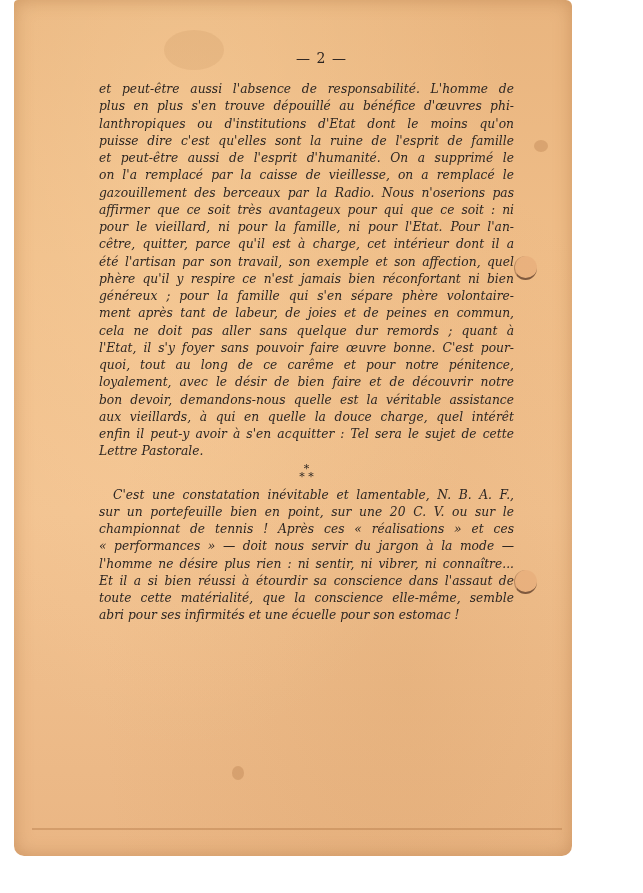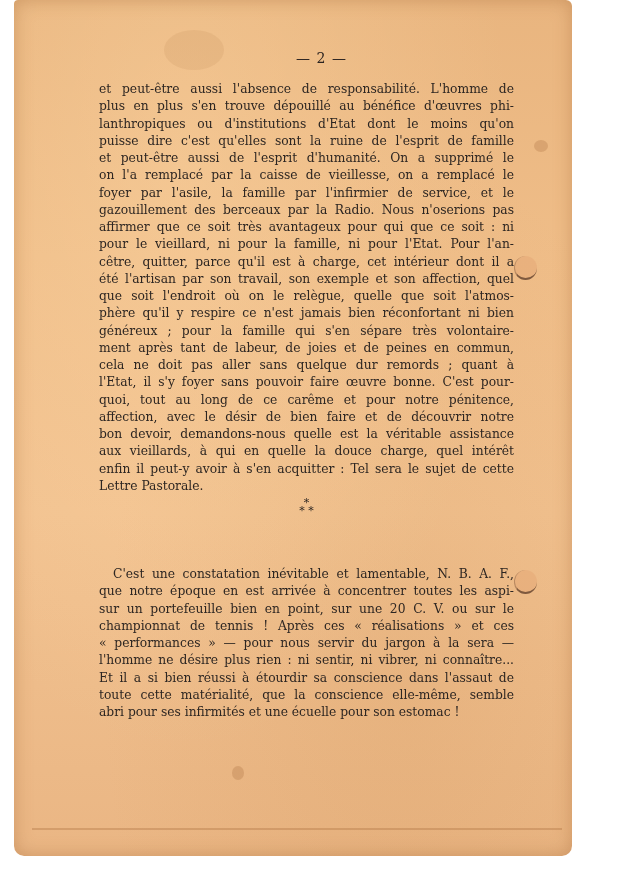--- a/index.html
+++ b/index.html
@@ -68,27 +68,27 @@
       font-size: 12.3px;
       line-height: 17.25px;
       color: #2d2622;
       text-align: justify;
     }
     .line {
       display: block;
       white-space: nowrap;
       text-align-last: justify;
       text-align: justify;
+      font-style: italic;
     }
     .line.last {
       text-align-last: left;
     }
     .line.indent {
       padding-left: 14px;
-      margin-top: 45px;
     }
     .asterism {
       text-align: center;
       line-height: 8px;
       font-size: 11px;
       padding: 4px 0 6px 0;
       color: #2d2622;
     }
   </style>
 </head>
@@ -107,47 +107,44 @@
 <div class="page-number">— 2 —</div>
 
 <div class="text-block">
   <div id="para1">
       <span class="line">et peut-être aussi l'absence de responsabilité. L'homme de</span>
       <span class="line">plus en plus s'en trouve dépouillé au bénéfice d'œuvres phi-</span>
       <span class="line">lanthropiques ou d'institutions d'Etat dont le moins qu'on</span>
       <span class="line">puisse dire c'est qu'elles sont la ruine de l'esprit de famille</span>
       <span class="line">et peut-être aussi de l'esprit d'humanité. On a supprimé le</span>
       <span class="line">on l'a remplacé par la caisse de vieillesse, on a remplacé le</span>
-      <span class="line">foyer par l'asile, la famille par l'infirmier de service, et le</span>
       <span class="line">gazouillement des berceaux par la Radio. Nous n'oserions pas</span>
       <span class="line">affirmer que ce soit très avantageux pour qui que ce soit : ni</span>
       <span class="line">pour le vieillard, ni pour la famille, ni pour l'Etat. Pour l'an-</span>
       <span class="line">cêtre, quitter, parce qu'il est à charge, cet intérieur dont il a</span>
       <span class="line">été l'artisan par son travail, son exemple et son affection, quel</span>
-      <span class="line">que soit l'endroit où on le relègue, quelle que soit l'atmos-</span>
       <span class="line">phère qu'il y respire ce n'est jamais bien réconfortant ni bien</span>
-      <span class="line">généreux ; pour la famille qui s'en sépare très volontaire-</span>
+      <span class="line">généreux ; pour la famille qui s'en sépare phère volontaire-</span>
       <span class="line">ment après tant de labeur, de joies et de peines en commun,</span>
       <span class="line">cela ne doit pas aller sans quelque dur remords ; quant à</span>
       <span class="line">l'Etat, il s'y foyer sans pouvoir faire œuvre bonne. C'est pour-</span>
       <span class="line">quoi, tout au long de ce carême et pour notre pénitence,</span>
-      <span class="line">affection, avec le désir de bien faire et de découvrir notre</span>
+      <span class="line">loyalement, avec le désir de bien faire et de découvrir notre</span>
       <span class="line">bon devoir, demandons-nous quelle est la véritable assistance</span>
       <span class="line">aux vieillards, à qui en quelle la douce charge, quel intérêt</span>
       <span class="line">enfin il peut-y avoir à s'en acquitter : Tel sera le sujet de cette</span>
       <span class="line last">Lettre Pastorale.</span>
     </div>
   <div class="asterism">
     <div>*</div>
     <div>* *</div>
   </div>
   <div id="para2">
       <span class="line indent">C'est une constatation inévitable et lamentable, N. B. A. F.,</span>
-      <span class="line">que notre époque en est arrivée à concentrer toutes les aspi-</span>
       <span class="line">sur un portefeuille bien en point, sur une 20 C. V. ou sur le</span>
       <span class="line">championnat de tennis ! Après ces « réalisations » et ces</span>
-      <span class="line">« performances » — pour nous servir du jargon à la sera —</span>
+      <span class="line">« performances » — doit nous servir du jargon à la mode —</span>
       <span class="line">l'homme ne désire plus rien : ni sentir, ni vibrer, ni connaître...</span>
       <span class="line">Et il a si bien réussi à étourdir sa conscience dans l'assaut de</span>
       <span class="line">toute cette matérialité, que la conscience elle-même, semble</span>
       <span class="line last">abri pour ses infirmités et une écuelle pour son estomac !</span>
     </div>
 </div>
 
 </body></html>

